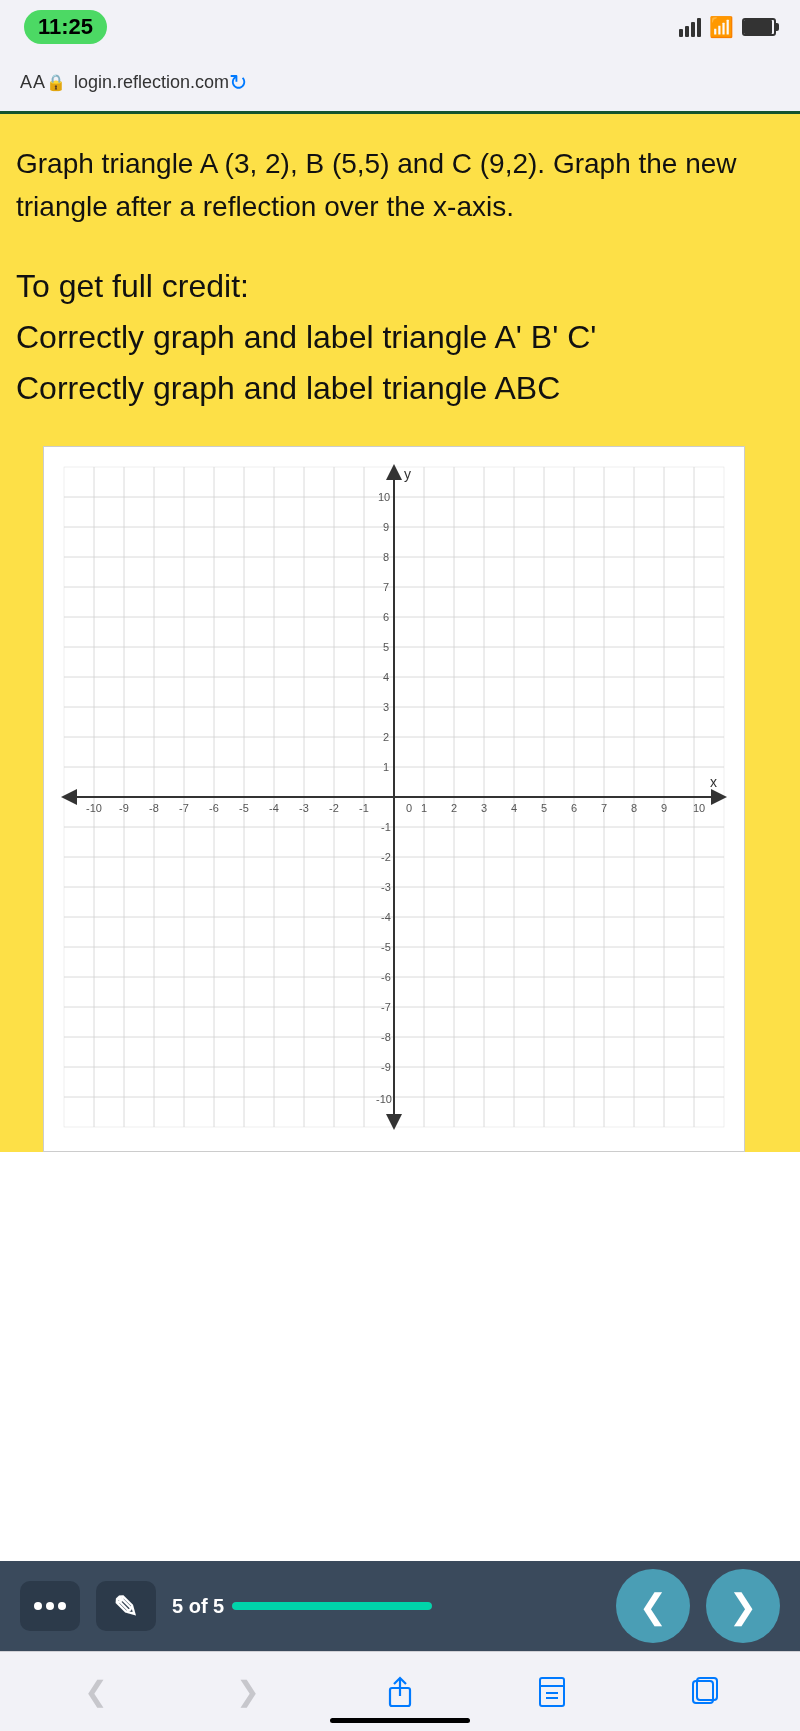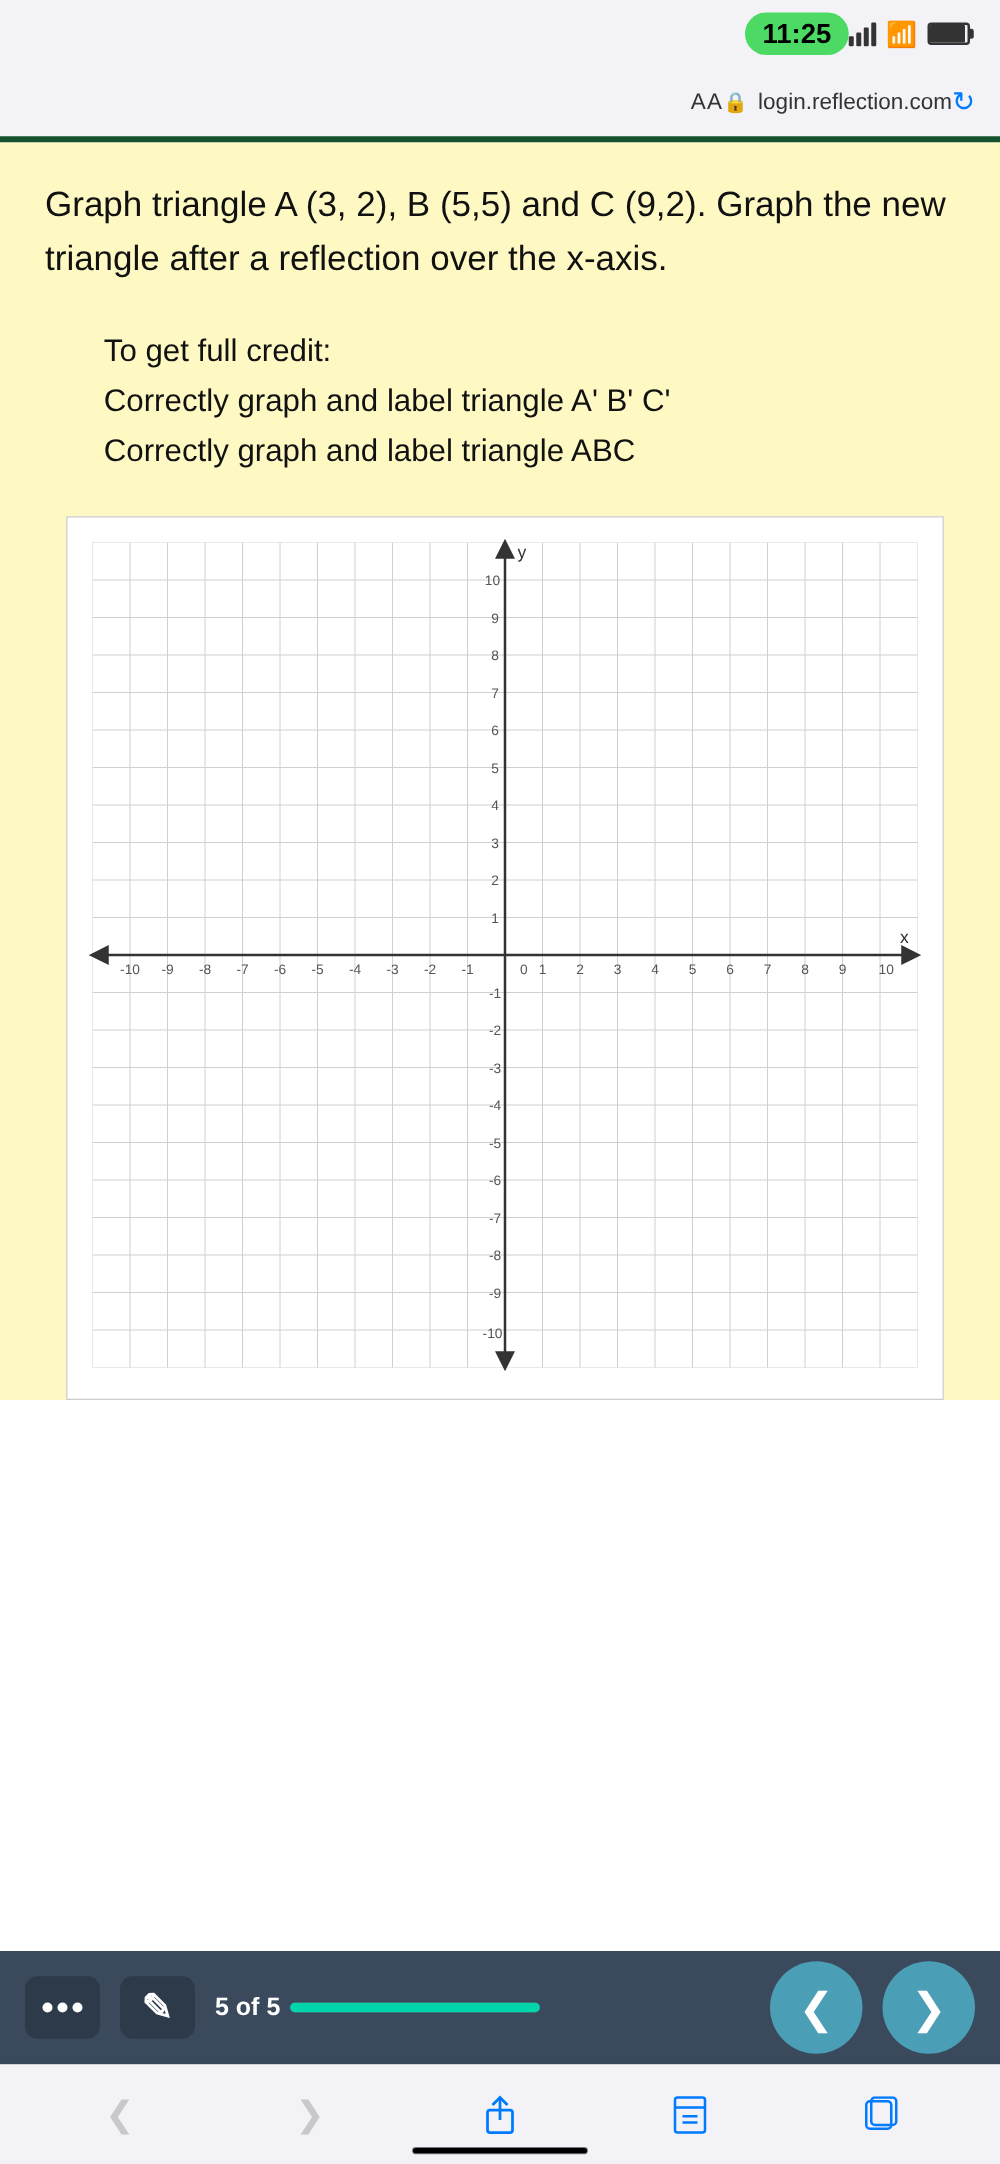--- a/index.html
+++ b/index.html
@@ -12,21 +12,21 @@
       position: relative;
       overflow-x: hidden;
     }
 
     
     .status-bar {
       background: #f2f2f7;
       height: 54px;
       display: flex;
       align-items: center;
-      justify-content: flex-end;
+      justify-content: space-between;
       padding: 0 24px;
     }
     .status-time {
       background: #4cd964;
       color: #000;
       font-weight: 700;
       font-size: 22px;
       padding: 4px 14px;
       border-radius: 20px;
     }
@@ -35,23 +35,23 @@
       align-items: center;
       gap: 8px;
     }
 
     
     .address-bar {
       background: #f2f2f7;
       height: 60px;
       display: flex;
       align-items: center;
-      justify-content: flex-end;
+      justify-content: flex-start;
       padding: 0 20px;
-      border-bottom: 5px solid #14532d;
+      border-bottom: 3px solid #14532d;
     }
     .address-aa {
       font-size: 18px;
       color: #333;
       font-weight: 500;
       letter-spacing: 1px;
     }
     .address-url {
       display: flex;
       align-items: center;
@@ -62,39 +62,38 @@
     .address-url .lock {
       font-size: 16px;
     }
     .address-refresh {
       font-size: 22px;
       color: #007aff;
     }
 
     
     .content {
-      padding: 28px 28px 0 36px;
-      background: #fef9c3;
+      padding: 28px 28px 0 16px;
+      background: #fde047;
     }
 
     .problem-text {
       font-size: 28px;
       line-height: 1.55;
       color: #111;
       margin-bottom: 32px;
     }
 
     .credit-section {
       margin-bottom: 32px;
     }
     .credit-text {
-      font-size: 25px;
+      font-size: 32px;
       line-height: 1.6;
       color: #111;
-      margin-left: 47px;
     }
 
     
     .graph-container {
       margin: 10px 0 0 0;
       display: flex;
       justify-content: center;
     }
     .graph-wrapper {
       background: #fff;

